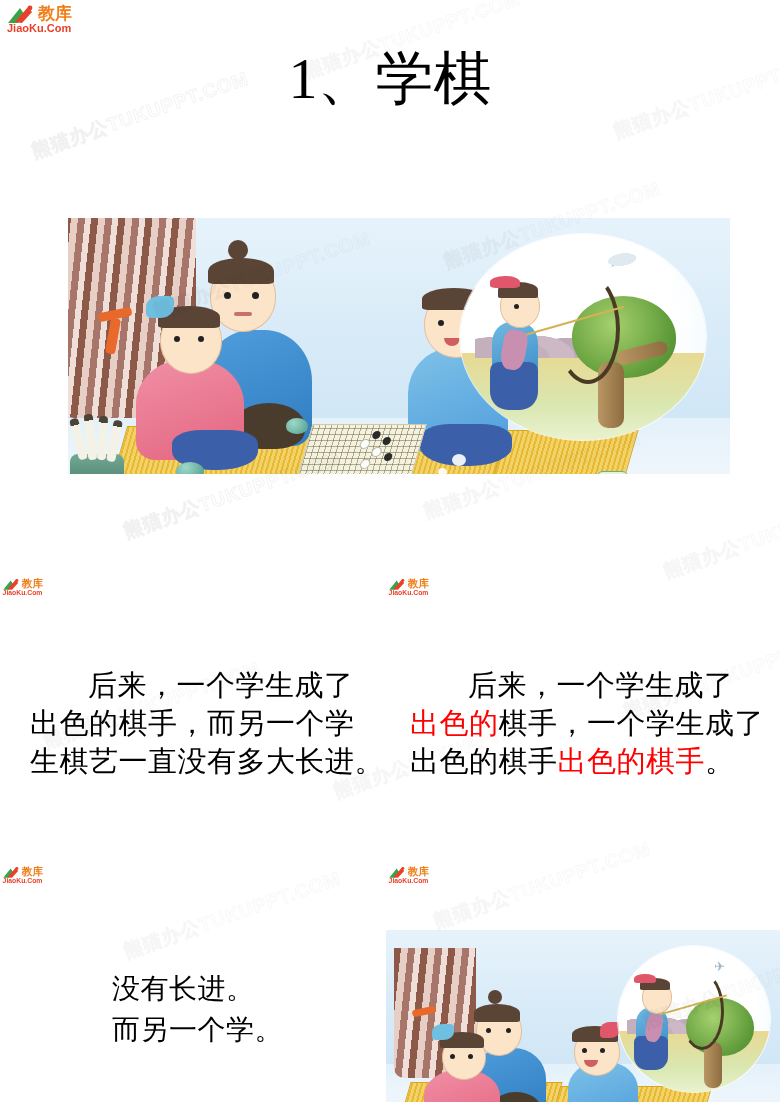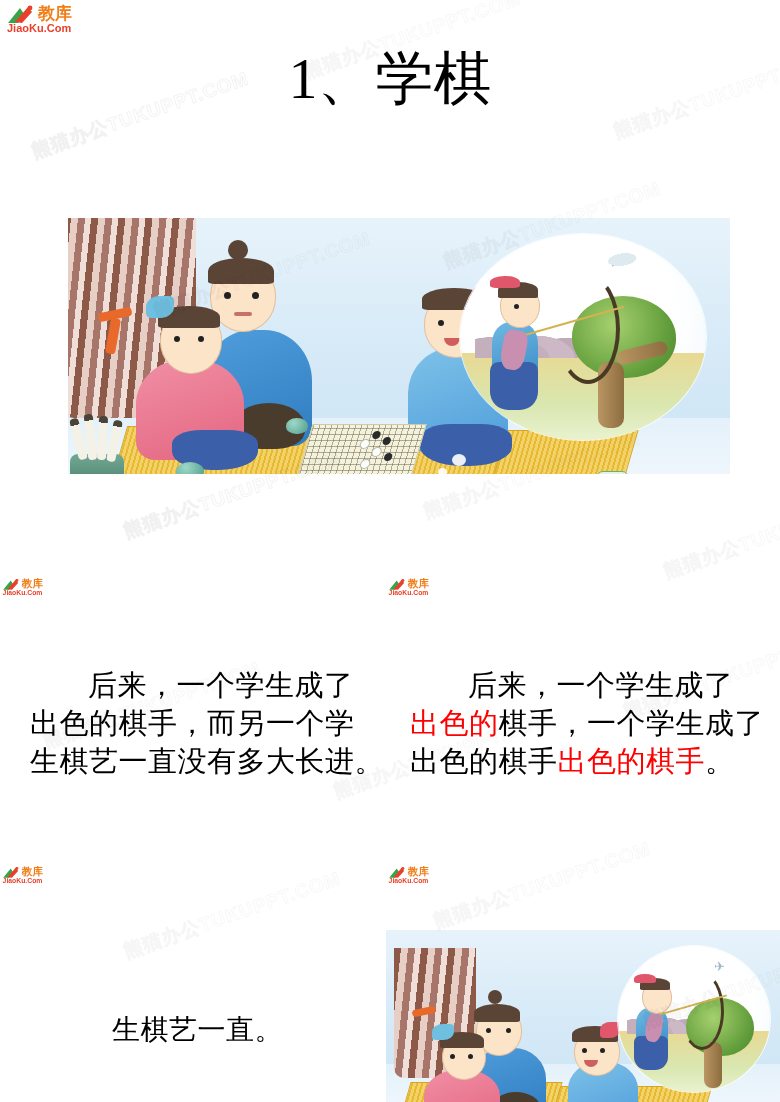--- a/index.html
+++ b/index.html
@@ -443,22 +443,22 @@
   <svg class="jk-mark" viewBox="0 0 34 20">
     <path d="M2 18 L14 3 L18 9 L12 18 Z" fill="#3aa34a"></path>
     <path d="M9 17 L22 2 L26 7 L16 18 Z" fill="#e8402a"></path>
     <circle cx="24" cy="3" r="2.4" fill="#e8402a"></circle>
   </svg>
   <div class="jk-han">教库</div>
   <div class="jk-dom">JiaoKu.Com</div>
 </div>
 
 <div class="para-bottom" style="left:112px; top:968px; width:300px;">
-  <br>
-  <span>生棋艺一直。</span>
+  <span>没有长进。</span><br>
+  <span>而另一个学。</span>
 </div>
 
 <div class="illus" style="left:386px; top:930px; width:394px; height:172px;">
   <div class="scene"></div>
   <div class="floor"></div>
 
   <div class="curtain" style="left:8px; top:18px; width:82px; height:130px;"></div>
   <div class="curtain-tie" style="left:26px; top:78px; width:24px; height:7px; transform:rotate(-12deg);"></div>
 
   <div class="mat" style="left:20px; top:152px; width:150px; height:30px; transform:skewX(-16deg);"></div>

